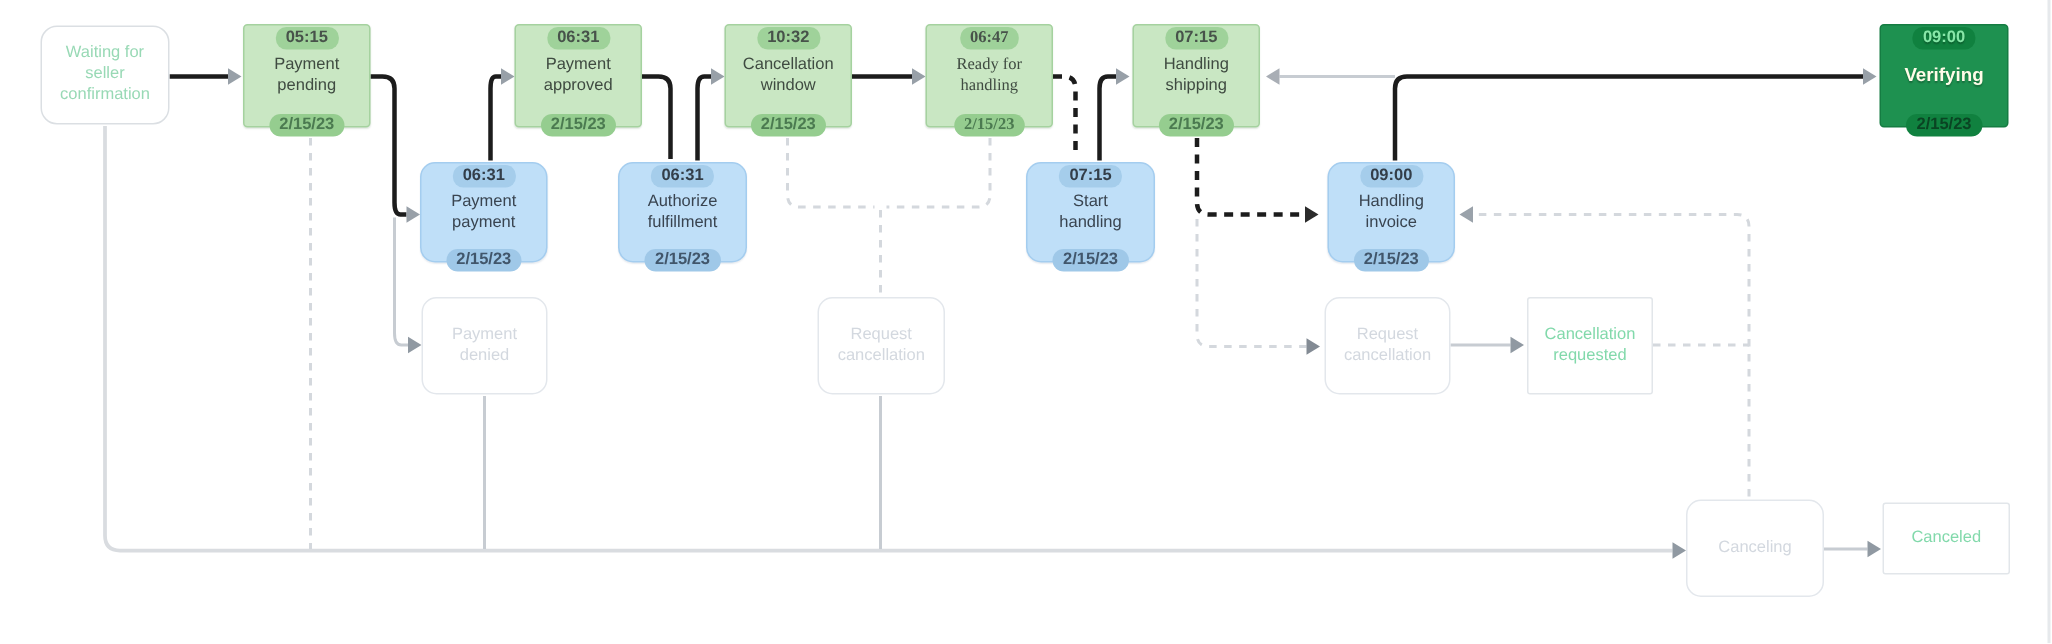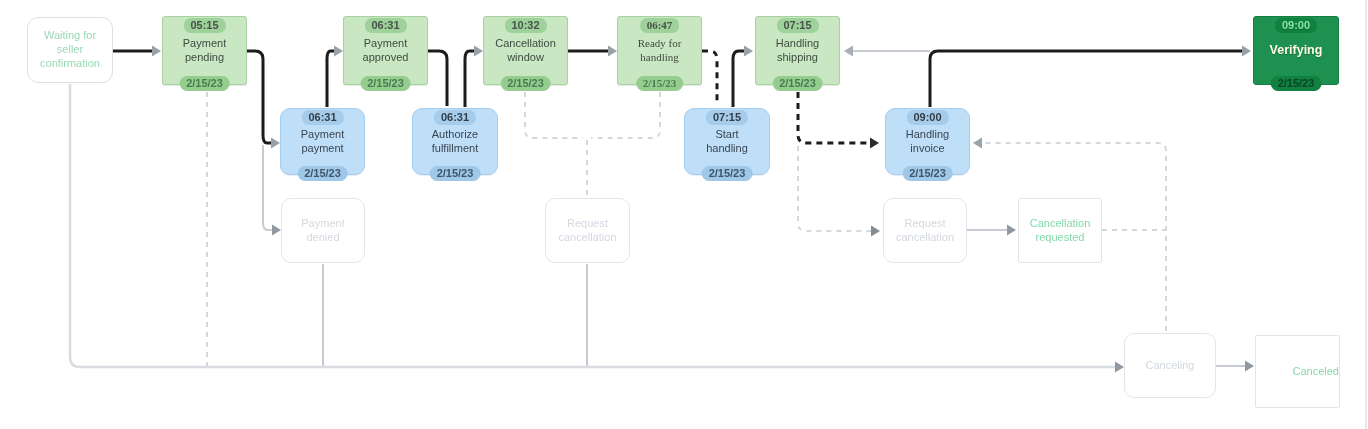--- a/index.html
+++ b/index.html
@@ -105,16 +105,16 @@
 invoice</span><span class="badge badge-date">2/15/23</span></div>
       <div class="node node-ghost" style="left: 281px; top: 198px; width: 84px; height: 65px;"><span class="label">Payment
 denied</span></div>
       <div class="node node-ghost" style="left: 545px; top: 198px; width: 85px; height: 65px;"><span class="label">Request
 cancellation</span></div>
       <div class="node node-ghost" style="left: 883px; top: 198px; width: 84px; height: 65px;"><span class="label">Request
 cancellation</span></div>
       <div class="node node-ghost-accent" style="left: 1018px; top: 198px; width: 84px; height: 65px;"><span class="label">Cancellation
 requested</span></div>
       <div class="node node-ghost" style="left: 1124px; top: 333px; width: 92px; height: 65px;"><span class="label">Canceling</span></div>
-      <div class="node node-ghost-accent" style="left: 1255px; top: 335px; width: 85px; height: 73px; justify-content: flex-end;"><span class="label">Canceled</span></div>
+      <div class="node node-ghost-accent" style="left: 1255px; top: 335px; width: 85px; height: 48px;"><span class="label">Canceled</span></div>
     </div>
   <div class="pane-divider"></div>
 </div>
 
 </body></html>

